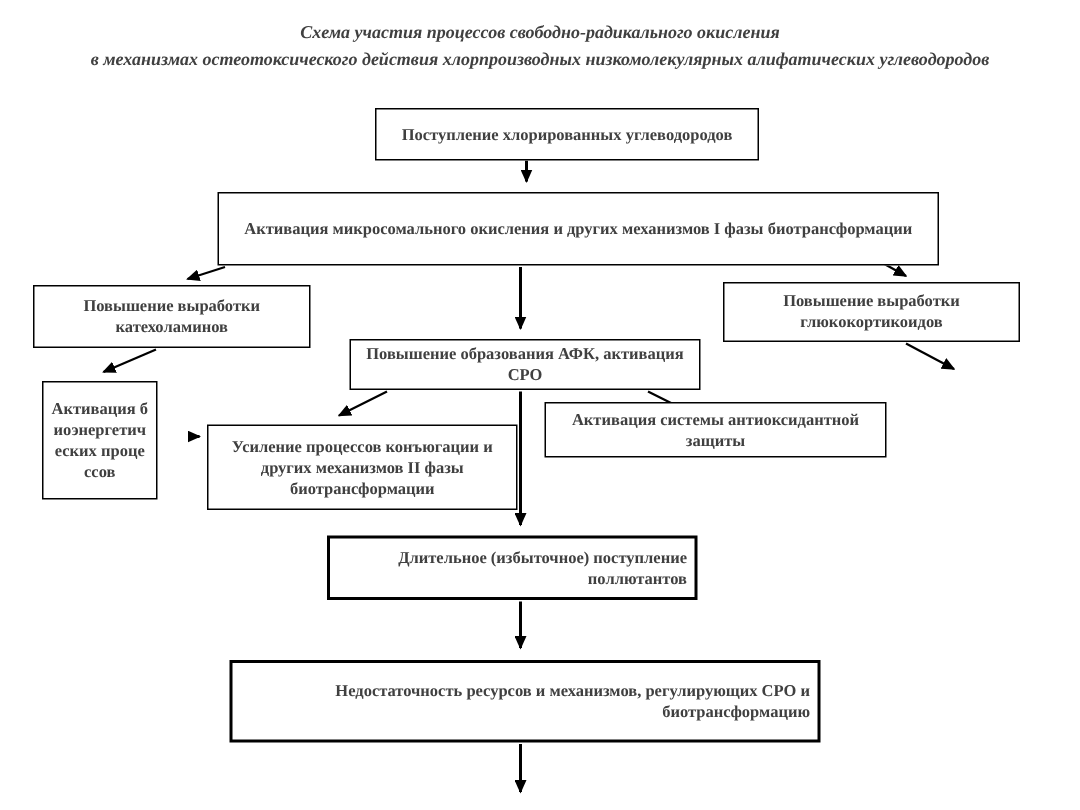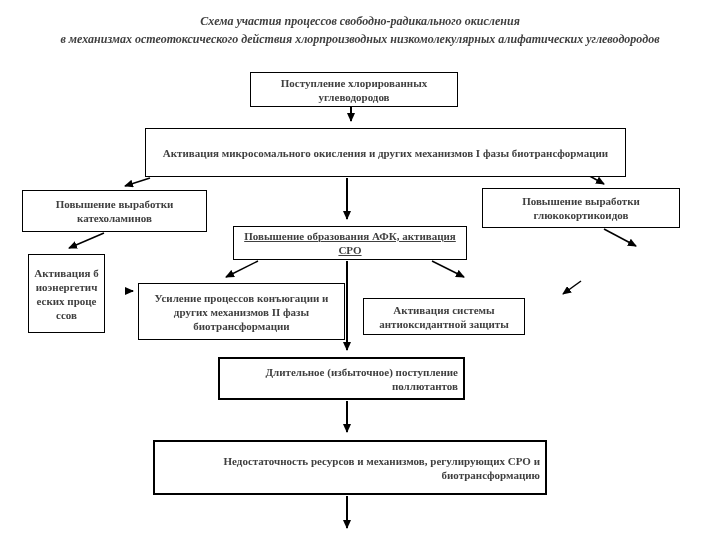--- a/index.html
+++ b/index.html
@@ -23,28 +23,28 @@
     background:#fff;
     display:flex;align-items:center;justify-content:center;
     text-align:center;
     font-size:11px;font-weight:bold;line-height:14px;
     padding:2px 5px;
     box-sizing:border-box;
   }
   .thickborder{border-width:2px;text-align:right;}
   .breakword{word-break:break-all;}
   
-  .n-intake         {left:250px;top:72px; width:208px;height:35px;}
+  .n-intake         {left:250px;top:72px; width:256px;height:35px;}
   .n-phase1         {left:145px;top:128px;width:481px;height:49px;}
   .n-catecholamines {left:22px; top:190px;width:185px;height:42px;}
   .n-glucocorticoids{left:482px;top:188px;width:198px;height:40px;}
-  .n-afk            {left:233px;top:226px;width:234px;height:34px;text-decoration:underline;}
+  .n-afk            {left:233px;top:226px;width:234px;height:34px;}
   .n-bioenergetic   {left:28px; top:254px;width:77px; height:79px;}
   .n-phase2         {left:138px;top:283px;width:207px;height:57px;}
-  .n-antioxidant    {left:363px;top:298px;width:162px;height:37px;}
+  .n-antioxidant    {left:363px;top:268px;width:228px;height:37px;}
   .n-mobilization   {left:583px;top:251px;width:107px;height:69px;}
   .n-pollutants     {left:218px;top:357px;width:247px;height:43px;}
   .n-insufficiency  {left:153px;top:440px;width:394px;height:55px;}
   .arrows{position:absolute;left:0;top:0;width:720px;height:540px;pointer-events:none;}
 </style>
 </head>
 <body>
 
 <div class="page">
 

